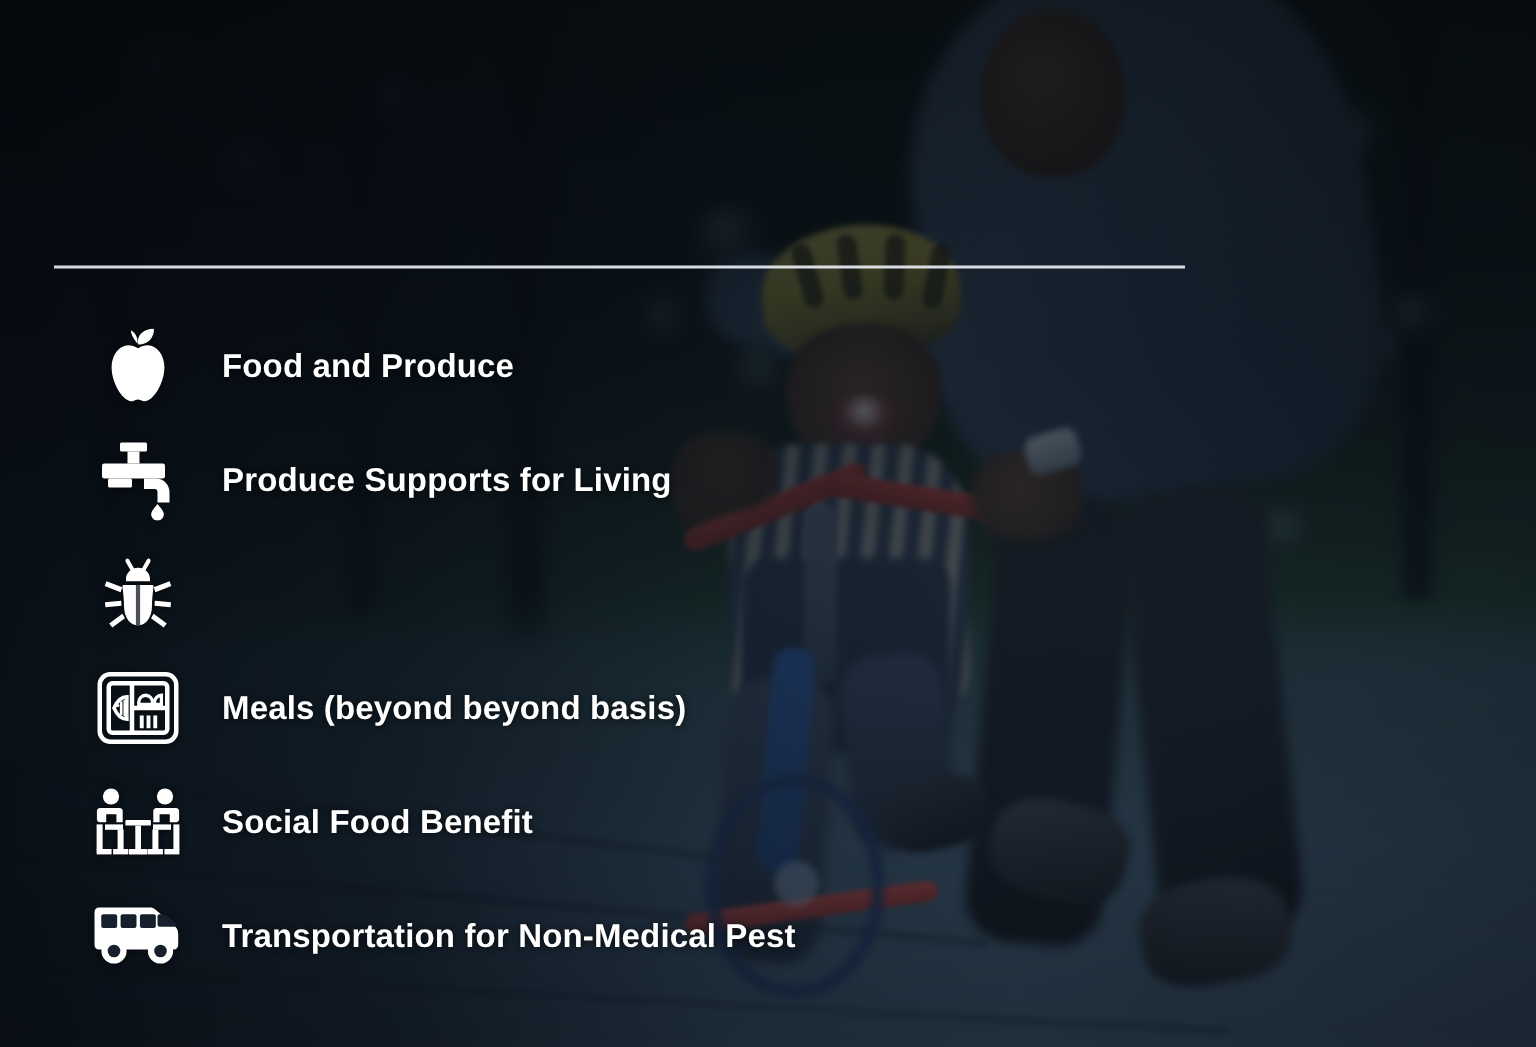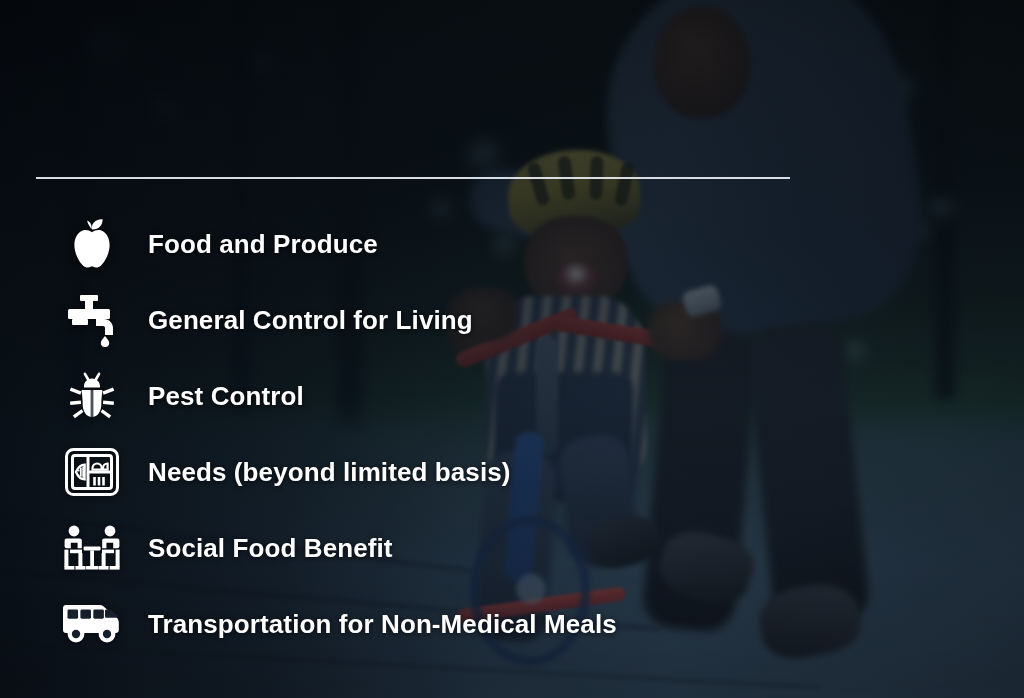--- a/index.html
+++ b/index.html
@@ -373,21 +373,21 @@
     justify-content: center;
     color: #ffffff;
   }
   .benefit-icon svg {
     display: block;
     filter: drop-shadow(0 1px 3px rgba(0,0,0,.55));
   }
 
   .benefit-label {
     color: #ffffff;
-    font-size: 26px;
+    font-size: 22px;
     font-weight: 600;
     letter-spacing: 0.1px;
     white-space: nowrap;
     text-shadow: 0 1px 5px rgba(0,0,0,.7);
   }
 </style>
 </head>
 <body>
 
 <div class="slide">
@@ -478,61 +478,60 @@
         <span class="benefit-icon">
           <svg width="52" height="54" viewBox="0 0 52 54" fill="currentColor" aria-hidden="true">
             <rect x="14" y="2" width="18" height="6" rx="1"></rect>
             <rect x="19" y="8" width="8" height="8"></rect>
             <rect x="2" y="16" width="42" height="10" rx="1.5"></rect>
             <path d="M30 26h8c5 0 9 4 9 9v7h-8v-7c0-1.2-0.8-2-2-2h-7z"></path>
             <rect x="6" y="26" width="16" height="6" rx="1"></rect>
             <path d="M39 46c2.6 3.1 4.2 5.1 4.2 6.9 0 2.4-1.9 4.3-4.2 4.3s-4.2-1.9-4.2-4.3c0-1.8 1.6-3.8 4.2-6.9z" transform="translate(0,-3)"></path>
           </svg>
         </span>
-        <span class="benefit-label">General Control for Living</span>
+        <span class="benefit-label">Produce Supports for Living</span>
       </li>
 
       <li class="benefit-row">
         <span class="benefit-icon">
           <svg width="48" height="50" viewBox="0 0 48 50" fill="currentColor" aria-hidden="true">
             <path d="M16.5 1.5c-0.9 0.4-1.1 1.4-0.6 2.3l3.6 6.2 2.3-1.4-3.6-6.2c-0.4-0.8-1.3-1.2-1.7-0.9z"></path>
             <path d="M31.5 1.5c0.9 0.4 1.1 1.4 0.6 2.3l-3.6 6.2-2.3-1.4 3.6-6.2c0.4-0.8 1.3-1.2 1.7-0.9z"></path>
             <path d="M24 7.5c4.4 0 8 3.3 8 7.4v1.6H16v-1.6c0-4.1 3.6-7.4 8-7.4z"></path>
             <path d="M14.5 19h19c0.6 0 1 0.5 0.9 1.1-0.7 4.8-1.1 9.3-1.1 13.3 0 7.0-3.9 12.6-9.3 12.6S14.7 40.4 14.7 33.4c0-4.0-0.4-8.5-1.1-13.3-0.1-0.6 0.3-1.1 0.9-1.1z"></path>
             <rect x="22.6" y="19" width="2.8" height="27" fill="#0d1520" opacity=".75"></rect>
             <path d="M13.5 20.5L3 16.5l-1.2 3.2 10.6 4.1z"></path>
             <path d="M34.5 20.5L45 16.5l1.2 3.2-10.6 4.1z"></path>
             <path d="M12.8 29.5L2 30.5l0.3 3.4 10.7-1.0z"></path>
             <path d="M35.2 29.5L46 30.5l-0.3 3.4-10.7-1.0z"></path>
             <path d="M13.6 38.2L4.8 44.6l2.1 2.7 8.4-6.2z"></path>
             <path d="M34.4 38.2l8.8 6.4-2.1 2.7-8.4-6.2z"></path>
           </svg>
         </span>
-        <span class="benefit-label">Pest Control</span>
       </li>
 
       <li class="benefit-row">
         <span class="benefit-icon">
           <svg width="56" height="52" viewBox="0 0 56 52" fill="none" stroke="currentColor" stroke-width="3" aria-hidden="true">
             <rect x="2.5" y="3.5" width="51" height="45" rx="7"></rect>
             <rect x="8.5" y="9.5" width="39" height="33" rx="2.5"></rect>
             <line x1="24" y1="9.5" x2="24" y2="42.5"></line>
             <line x1="24" y1="26" x2="47.5" y2="26"></line>
             <path d="M12 26c2.2-5 5.6-7.4 8.6-7.4 0 5-0.2 10.6 0 14.8-3 0-6.4-2.4-8.6-7.4z" stroke-width="2.4"></path>
             <circle cx="14.6" cy="24.4" r="1" fill="currentColor" stroke="none"></circle>
             <line x1="16.8" y1="21.6" x2="16.8" y2="30.6" stroke-width="1.8"></line>
             <line x1="19.2" y1="20.6" x2="19.2" y2="31.6" stroke-width="1.8"></line>
             <path d="M28.5 22.2c0-2.6 2.1-4.7 4.6-4.7s4.6 2.1 4.6 4.7v1.4h-9.2z" stroke-width="2.2"></path>
             <path d="M39 22.2c0-2.6 2.1-4.7 4.6-4.7v6.1h-4.6z" stroke-width="2.2"></path>
             <line x1="30.5" y1="31" x2="30.5" y2="39.5" stroke-width="2.6"></line>
             <line x1="35" y1="31" x2="35" y2="39.5" stroke-width="2.6"></line>
             <line x1="39.5" y1="31" x2="39.5" y2="39.5" stroke-width="2.6"></line>
           </svg>
         </span>
-        <span class="benefit-label">Needs (beyond limited basis)</span>
+        <span class="benefit-label">Meals (beyond beyond basis)</span>
       </li>
 
       <li class="benefit-row">
         <span class="benefit-icon">
           <svg width="60" height="46" viewBox="0 0 60 46" fill="currentColor" aria-hidden="true">
             <circle cx="12" cy="6" r="5.4"></circle>
             <path d="M4.6 13.6h13.2c1.1 0 2 0.9 2 2v7.6h-4.2v-5.4H8.8v5.4H4.6c-1.1 0-2-0.9-2-2v-5.6c0-1.1 0.9-2 2-2z"></path>
             <rect x="2.4" y="24.6" width="4" height="17"></rect>
             <rect x="2.4" y="41" width="10" height="3.6"></rect>
             <rect x="8" y="24.6" width="12" height="3.6"></rect>
@@ -562,18 +561,18 @@
             <rect x="6.5" y="6.5" width="10.6" height="9.2" rx="1.4" fill="#16202c"></rect>
             <rect x="19.4" y="6.5" width="10.6" height="9.2" rx="1.4" fill="#16202c"></rect>
             <rect x="32.3" y="6.5" width="10.6" height="9.2" rx="1.4" fill="#16202c"></rect>
             <path d="M45.4 6.5h2.8c0.6 0 1.2 0.2 1.7 0.6l6.2 5.2c1.0 0.9 0.4 2.5-0.9 2.5h-9.8c-0.8 0-1.4-0.6-1.4-1.4V7.9c0-0.8 0.6-1.4 1.4-1.4z" fill="#16202c"></path>
             <circle cx="15" cy="31" r="8.4"></circle>
             <circle cx="15" cy="31" r="4.2" fill="#16202c"></circle>
             <circle cx="46" cy="31" r="8.4"></circle>
             <circle cx="46" cy="31" r="4.2" fill="#16202c"></circle>
           </svg>
         </span>
-        <span class="benefit-label">Transportation for Non-Medical Meals</span>
+        <span class="benefit-label">Transportation for Non-Medical Pest</span>
       </li>
 
     </ul>
   </div>
 </div>
 
 </body></html>

